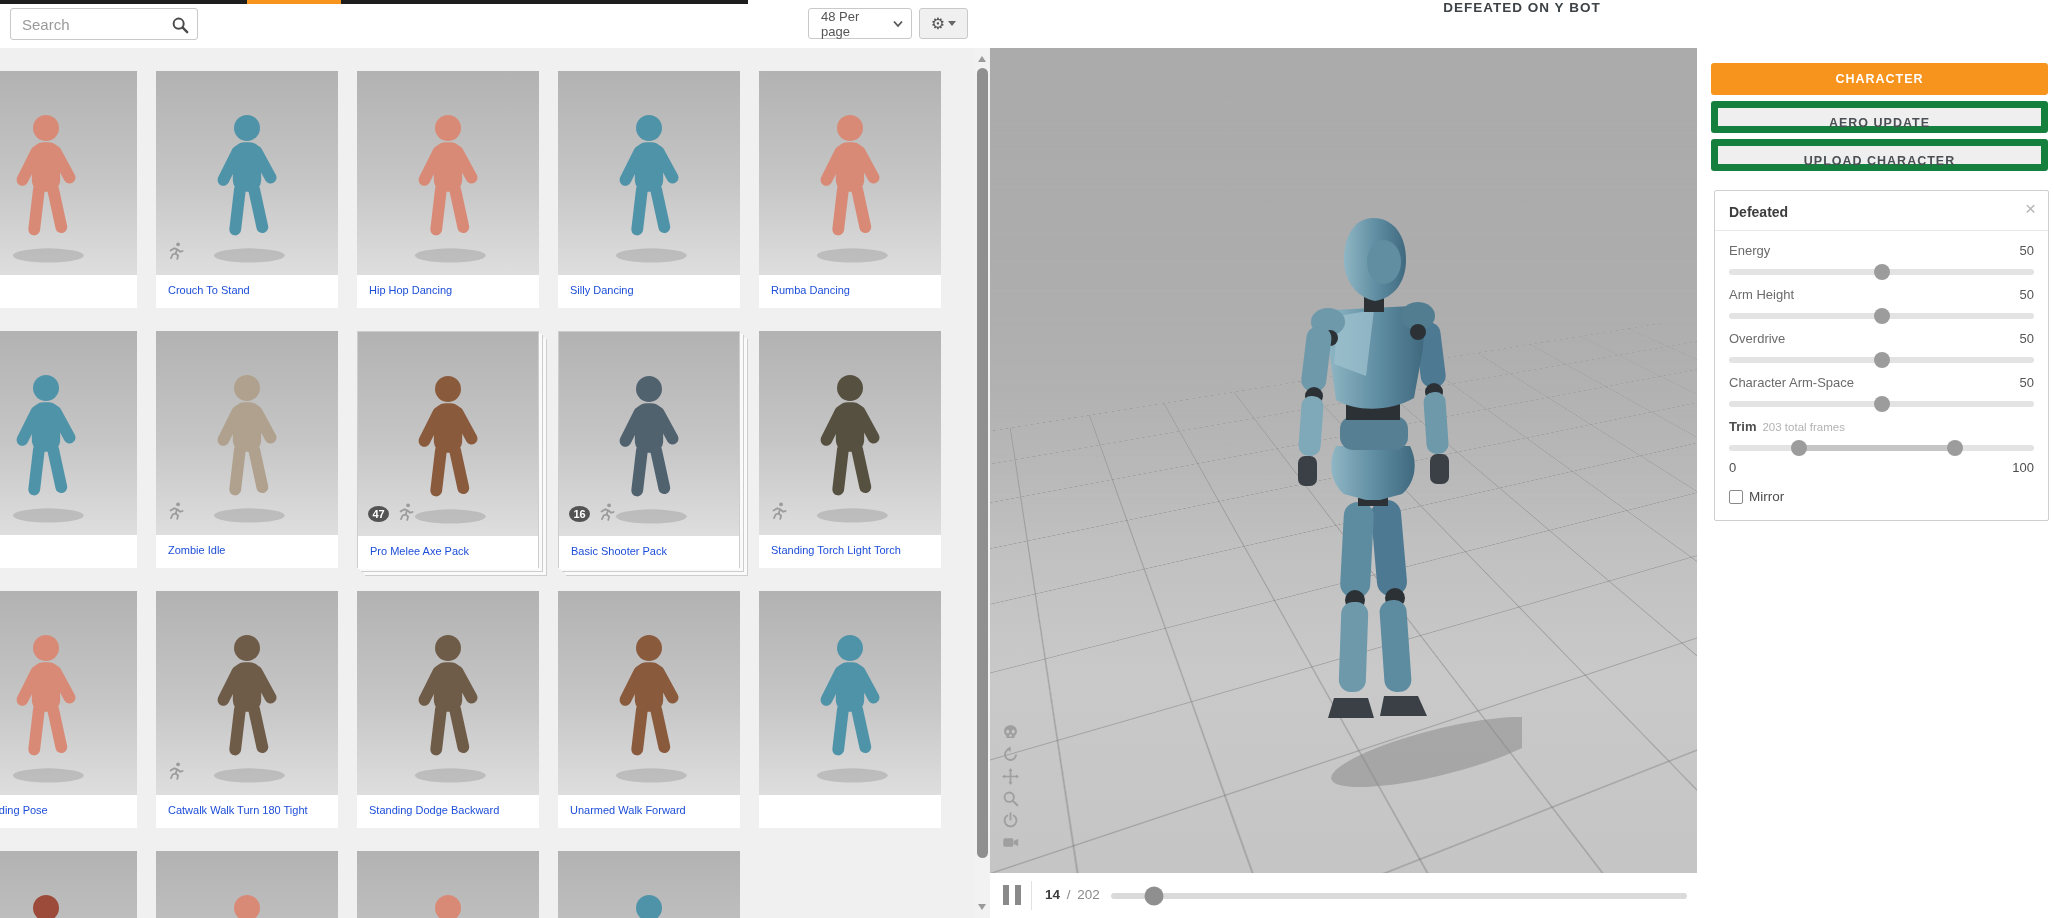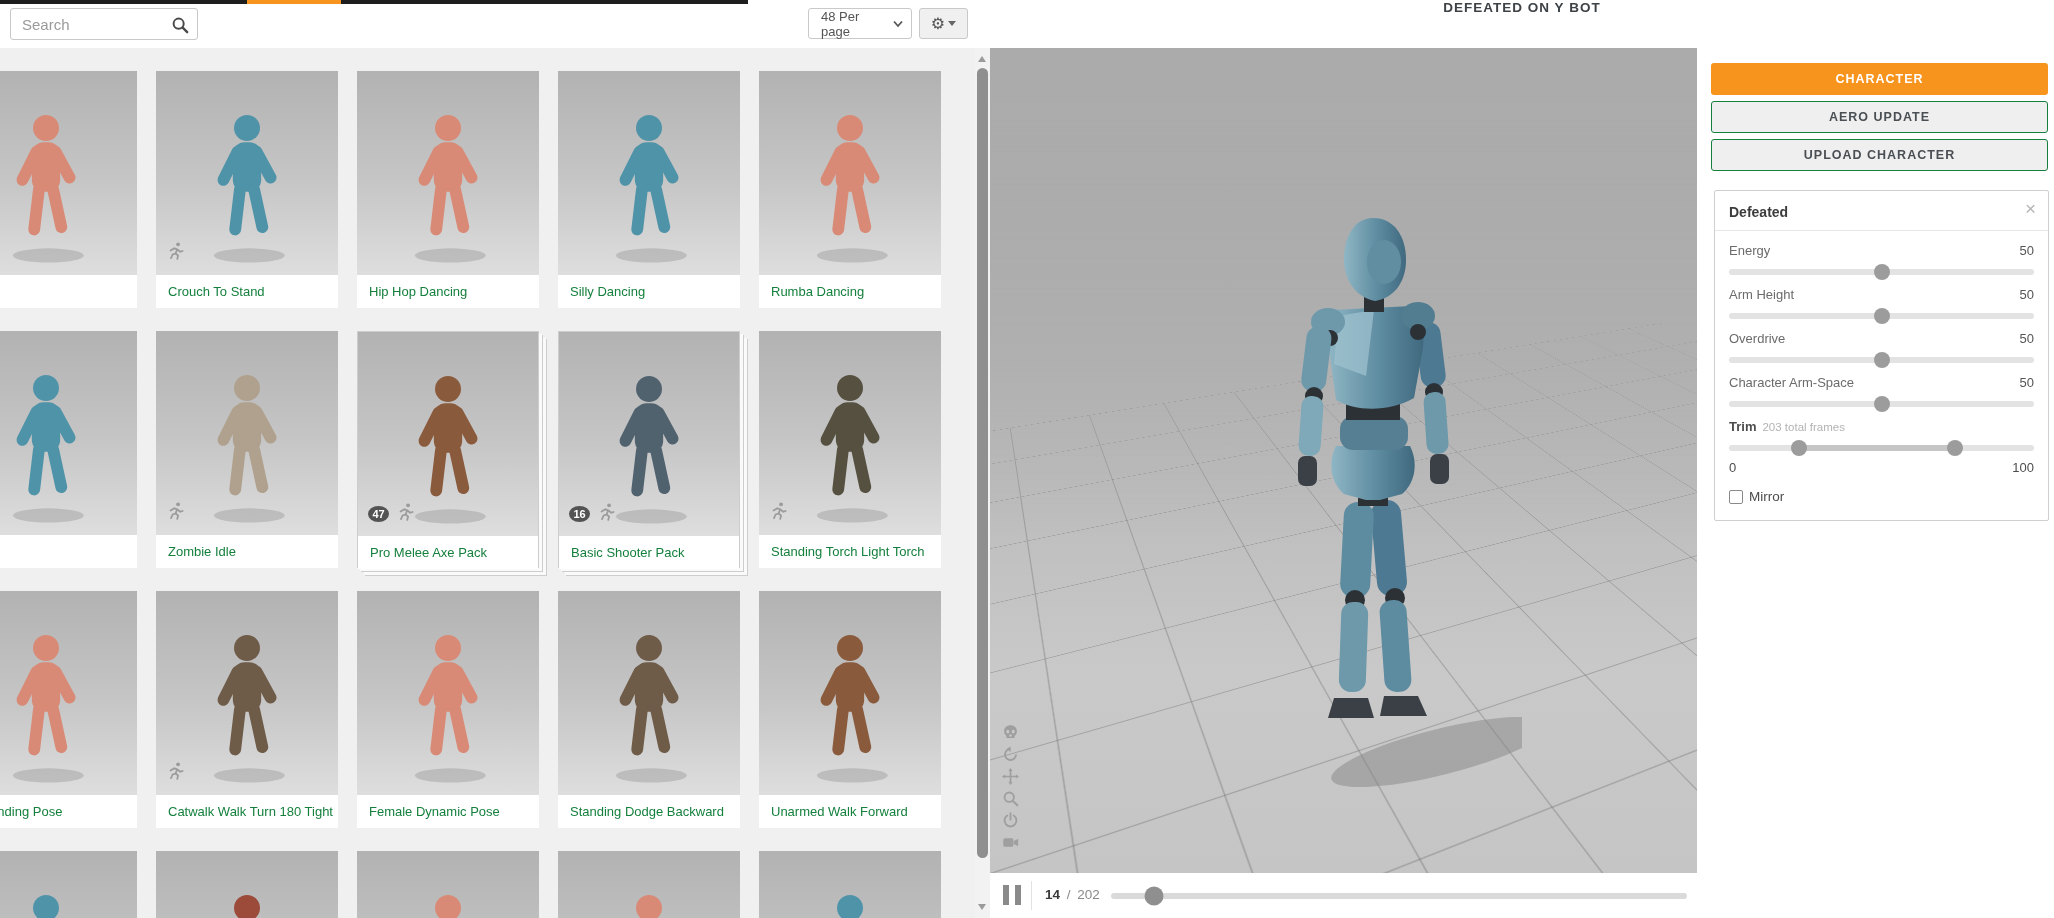--- a/index.html
+++ b/index.html
@@ -21,21 +21,21 @@
   .select-box .chev { position:absolute; right:8px; top:11px; }
   .gear-btn { position:relative; width:49px; height:31px; border:1px solid #c9c9c9; border-radius:3px; background:#f0f0f0; display:flex; align-items:center; justify-content:center; gap:3px; cursor:pointer; }
   .gear-glyph { font-size:16px; color:#555; line-height:1; }
   .caret-down { width:0; height:0; border-left:4px solid transparent; border-right:4px solid transparent; border-top:5px solid #666; }
 
   .lib-content { position:absolute; left:0; top:48px; width:975px; bottom:0; background:#f0f0f0; overflow:hidden; }
   #cards-grid { display:grid; grid-template-columns:repeat(5,182px); grid-auto-rows:237px; gap:23px 19px; margin:23px 0 0 -45px; }
   .card { position:relative; width:182px; height:237px; background:#fff; cursor:pointer; }
   .card .thumb { position:relative; width:100%; height:204px; background:linear-gradient(180deg,#b2b2b2 0%,#c6c6c6 55%,#dedede 100%); overflow:hidden; }
   .card .fig { position:absolute; left:50%; bottom:5px; transform:translateX(-50%); width:118px; height:166px; }
-  .card .label { height:33px; padding:9px 12px 0; font-size:13px; color:#15803d; white-space:nowrap; overflow:hidden; background:#fff; }
+  .card .label { height:33px; padding:9px 12px 0; font-size:11px; color:#1d4ed8; white-space:nowrap; overflow:hidden; background:#fff; }
   .card.pack { border:1px solid #cdcdcd; box-shadow:3px 3px 0 0 #fafafa, 4px 4px 0 0 #cdcdcd, 7px 7px 0 0 #fafafa, 8px 8px 0 0 #cdcdcd; }
   .badge { position:absolute; left:10px; bottom:14px; width:21px; height:16px; border-radius:50%; background:rgba(72,72,72,.92); color:#fff; font-size:11px; font-weight:bold; display:flex; align-items:center; justify-content:center; }
   .run-ico { position:absolute; left:10px; bottom:14px; width:20px; height:20px; color:#9b9b9b; }
   .run-ico.shift { left:38px; }
 
   .scrollbar { position:absolute; right:0; top:48px; width:15px; bottom:0; background:#f2f2f2; z-index:20; }
   .sb-up { position:absolute; top:8px; left:3px; width:0; height:0; border-left:4.5px solid transparent; border-right:4.5px solid transparent; border-bottom:6px solid #9a9a9a; }
   .sb-down { position:absolute; bottom:8px; left:3px; width:0; height:0; border-left:4.5px solid transparent; border-right:4.5px solid transparent; border-top:6px solid #9a9a9a; }
   .sb-thumb { position:absolute; top:20px; left:2px; width:11px; height:790px; border-radius:6px; background:#8f8f8f; }
 
@@ -58,21 +58,21 @@
   .pause-btn i:first-child { left:0; } .pause-btn i:last-child { right:0; }
   .pb-divider { position:absolute; left:41px; top:8px; width:1px; height:29px; background:#e2e2e2; }
   .frame-info { position:absolute; left:55px; top:14px; font-size:13.5px; color:#8a8a8a; white-space:nowrap; }
   .frame-info .cur { font-weight:bold; color:#3c3c3c; }
   .frame-info .sep { margin:0 3px; color:#8a8a8a; }
   .pb-track { position:absolute; left:121px; right:10px; top:50%; height:6px; margin-top:-3px; background:#dadada; border-radius:3px; cursor:pointer; }
   .pb-thumb { position:absolute; top:50%; width:19px; height:19px; border-radius:50%; background:#8f8f8f; transform:translate(-50%,-50%); }
 
   
   .sidebar { position:absolute; left:707px; top:48px; right:0; bottom:0; background:#fff; }
-  .sb-btn { position:relative; display:block; width:337px; margin:0 0 6px 14px; height:32px; border-radius:3px; border:1px solid #15803d; background:#efefef; color:#4a4f54; font-size:12.5px; font-weight:bold; letter-spacing:1px; text-align:center; line-height:30px; cursor:pointer; font-family:"Liberation Sans",sans-serif; }
+  .sb-btn { position:relative; display:block; width:337px; margin:0 0 6px 14px; height:32px; border-radius:3px; border:7px solid #15803d; background:#efefef; color:#4a4f54; font-size:12.5px; font-weight:bold; letter-spacing:1px; text-align:center; line-height:30px; cursor:pointer; font-family:"Liberation Sans",sans-serif; }
   .sb-btn.primary { border:none; color:#fff; line-height:32px; }
   .sb-btn:first-child { margin-top:15px; }
 
   .settings-panel { position:absolute; left:17px; top:142px; width:335px; border:1px solid #cfcfcf; border-radius:2px; background:#fff; padding-bottom:16px; }
   .sp-header { position:relative; height:40px; border-bottom:1px solid #e8e8e8; padding:12px 14px 0; }
   .sp-title { font-size:14px; font-weight:bold; color:#3c3c3c; }
   .sp-close { position:absolute; right:12px; top:8px; font-size:19px; color:#b5b5b5; cursor:pointer; line-height:1; }
   .sgroup { padding:12px 14px 0; }
   .srow { display:flex; justify-content:space-between; height:17px; }
   .slabel { font-size:13px; color:#6b6b6b; }
@@ -257,28 +257,20 @@
           <div class="card">
             <div class="thumb">
               <svg viewBox="0 0 100 140" class="fig" style="color: rgb(110, 92, 73);">
                 <use href="#thumb-figure"></use>
               </svg>
               <svg viewBox="0 0 24 24" class="run-ico">
                 <use href="#run-man"></use>
               </svg>
             </div>
             <div class="label">Catwalk Walk Turn 180 Tight</div>
-          </div>
-          <div class="card">
-            <div class="thumb">
-              <svg viewBox="0 0 100 140" class="fig" style="color: rgb(217, 138, 118);">
-                <use href="#thumb-figure"></use>
-              </svg>
-            </div>
-            <div class="label">Female Dynamic Pose</div>
           </div>
           <div class="card">
             <div class="thumb">
               <svg viewBox="0 0 100 140" class="fig" style="color: rgb(110, 92, 73);">
                 <use href="#thumb-figure"></use>
               </svg>
             </div>
             <div class="label">Standing Dodge Backward</div>
           </div>
           <div class="card">

